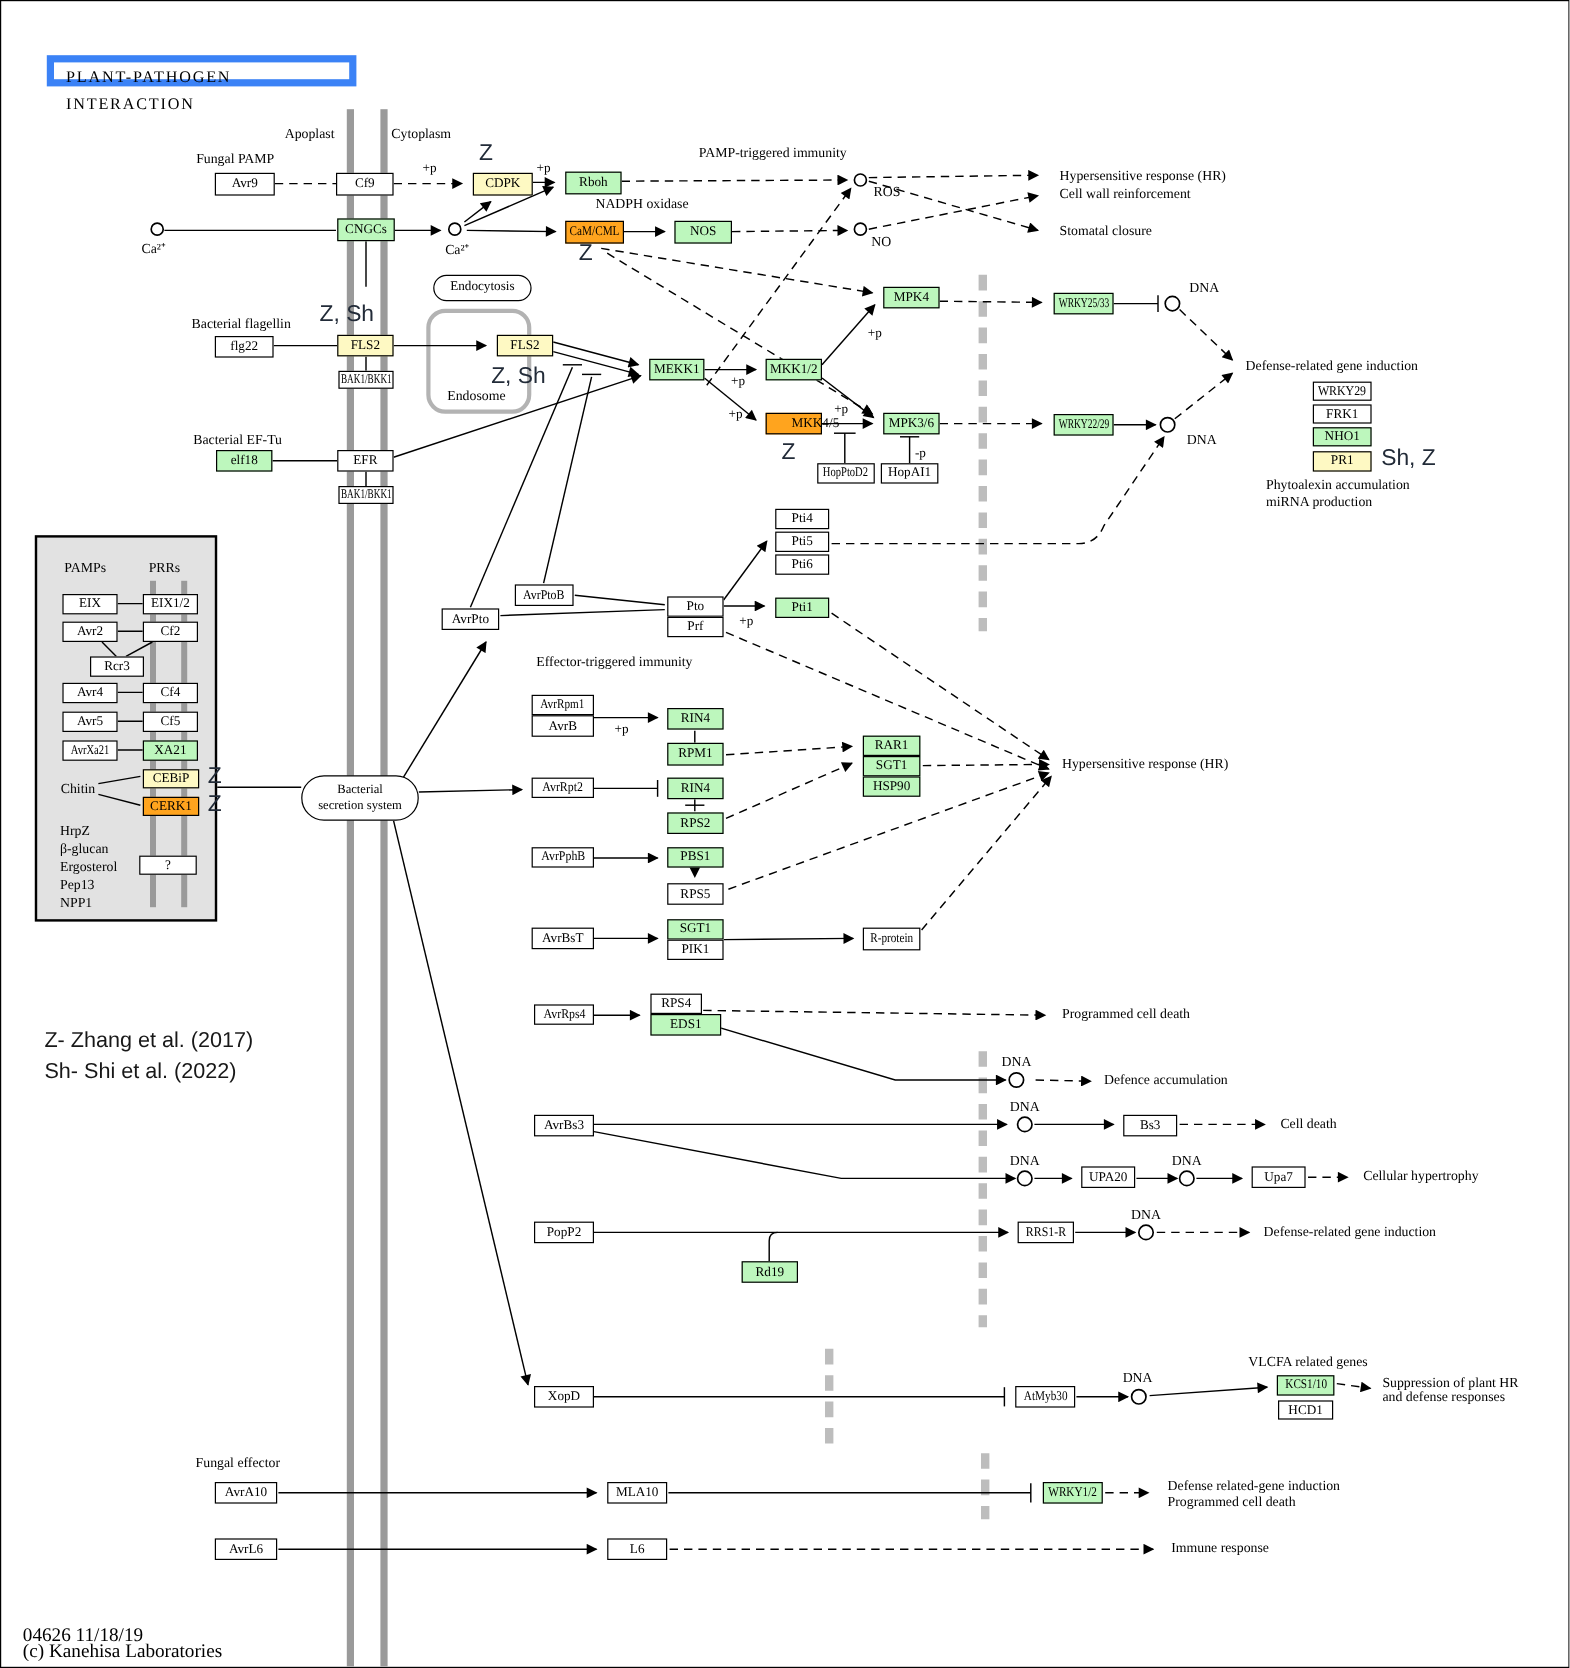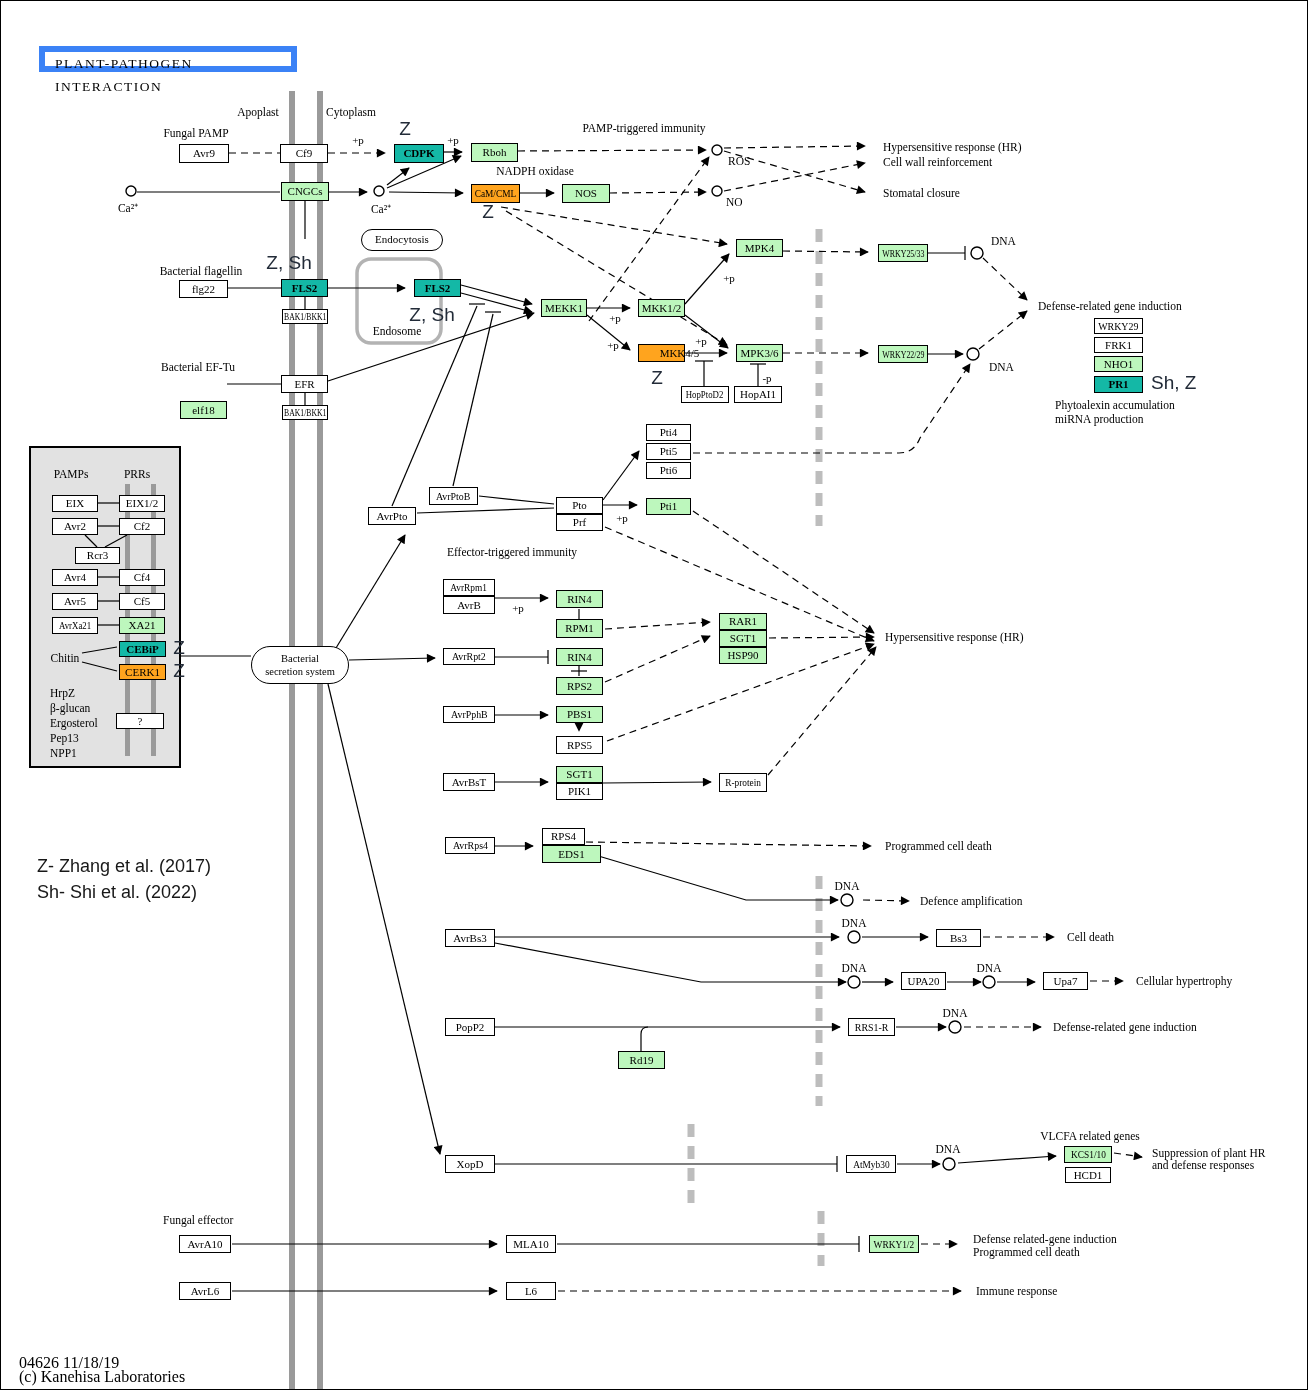--- a/index.html
+++ b/index.html
@@ -4,21 +4,21 @@
 <style>
   html,body{margin:0;padding:0;background:#fff;font-family:"Liberation Serif",serif;}
   #canvas{position:relative;width:1306px;height:1388px;border:1px solid #000;background:#fff;overflow:hidden;}
   #edges{position:absolute;left:0;top:0;z-index:1;}
   #legend-box{position:absolute;left:28px;top:445px;width:152px;height:322px;background:#e2e2e2;border:2px solid #000;box-sizing:border-box;z-index:0;}
   .node{position:absolute;border:1.5px solid #000;box-sizing:border-box;background:#fff;
         display:flex;align-items:center;justify-content:center;font-size:11px;line-height:1;
         white-space:nowrap;z-index:2;}
   .node span{display:inline-block;}
   .node.g{background:#bdf7bd;}
-  .node.r{background:#14b8a6;font-weight:bold;}
+  .node.r{background:#fef9c3;}
   .node.o{background:#ffa41e;}
   #title-box{position:absolute;left:38px;top:45px;width:258px;height:26px;border:6px solid #3b82f6;
         box-sizing:border-box;font-size:13.5px;letter-spacing:1.5px;line-height:23px;padding-left:10px;z-index:2;}
   #secretion-node{position:absolute;left:250px;top:645px;width:98px;height:38px;border:1.5px solid #000;
         border-radius:19px;background:#fff;box-sizing:border-box;z-index:2;text-align:center;
         font-size:10.5px;line-height:1.25;padding-top:5px;}
   #endocytosis-node{position:absolute;left:360px;top:228px;width:82px;height:22px;border:1.5px solid #000;
         border-radius:11px;background:#fff;box-sizing:border-box;z-index:2;text-align:center;
         font-size:11px;line-height:19px;}
   .lbl{position:absolute;font-size:11.5px;white-space:nowrap;z-index:2;transform:translateY(-50%);line-height:1.1;}
@@ -233,21 +233,21 @@
       </div>
       <div class="node r" style="left: 280px; top: 278px; width: 47px; height: 18px;">
         <span>FLS2</span>
       </div>
       <div class="node " style="left: 281px; top: 308px; width: 46px; height: 15px;">
         <span style="transform: scaleX(0.7);">BAK1/BKK1</span>
       </div>
       <div class="node r" style="left: 413px; top: 278px; width: 47px; height: 18px;">
         <span>FLS2</span>
       </div>
-      <div class="node g" style="left: 179px; top: 374px; width: 47px; height: 18px; margin-top: 26px;">
+      <div class="node g" style="left: 179px; top: 374px; width: 47px; height: 18px;">
         <span>elf18</span>
       </div>
       <div class="node " style="left: 280px; top: 374px; width: 47px; height: 18px;">
         <span>EFR</span>
       </div>
       <div class="node " style="left: 281px; top: 404px; width: 46px; height: 15px;">
         <span style="transform: scaleX(0.7);">BAK1/BKK1</span>
       </div>
       <div class="node g" style="left: 540px; top: 298px; width: 46px; height: 18px;">
         <span>MEKK1</span>
@@ -481,21 +481,21 @@
       <div class="lbl c " style="left: 197px; top: 366px;">Bacterial EF-Tu</div>
       <div class="lbl " style="left: 990px; top: 240px;">DNA</div>
       <div class="lbl " style="left: 988px; top: 366px;">DNA</div>
       <div class="lbl " style="left: 1037px; top: 305px;">Defense-related gene induction</div>
       <div class="lbl " style="left: 1054px; top: 404px;">Phytoalexin accumulation</div>
       <div class="lbl " style="left: 1054px; top: 418px;">miRNA production</div>
       <div class="lbl c " style="left: 511px; top: 551px;">Effector-triggered immunity</div>
       <div class="lbl " style="left: 884px; top: 636px;">Hypersensitive response (HR)</div>
       <div class="lbl " style="left: 884px; top: 845px;">Programmed cell death</div>
       <div class="lbl c " style="left: 846px; top: 885px;">DNA</div>
-      <div class="lbl " style="left: 919px; top: 900px;">Defence amplification</div>
+      <div class="lbl " style="left: 919px; top: 900px;">Defence accumulation</div>
       <div class="lbl c " style="left: 853px; top: 922px;">DNA</div>
       <div class="lbl " style="left: 1066px; top: 936px;">Cell death</div>
       <div class="lbl c " style="left: 853px; top: 967px;">DNA</div>
       <div class="lbl c " style="left: 988px; top: 967px;">DNA</div>
       <div class="lbl " style="left: 1135px; top: 980px;">Cellular hypertrophy</div>
       <div class="lbl c " style="left: 954px; top: 1012px;">DNA</div>
       <div class="lbl " style="left: 1052px; top: 1026px;">Defense-related gene induction</div>
       <div class="lbl c " style="left: 1089px; top: 1135px;">VLCFA related genes</div>
       <div class="lbl c " style="left: 947px; top: 1148px;">DNA</div>
       <div class="lbl " style="left: 1151px; top: 1152px;">Suppression of plant HR</div>

